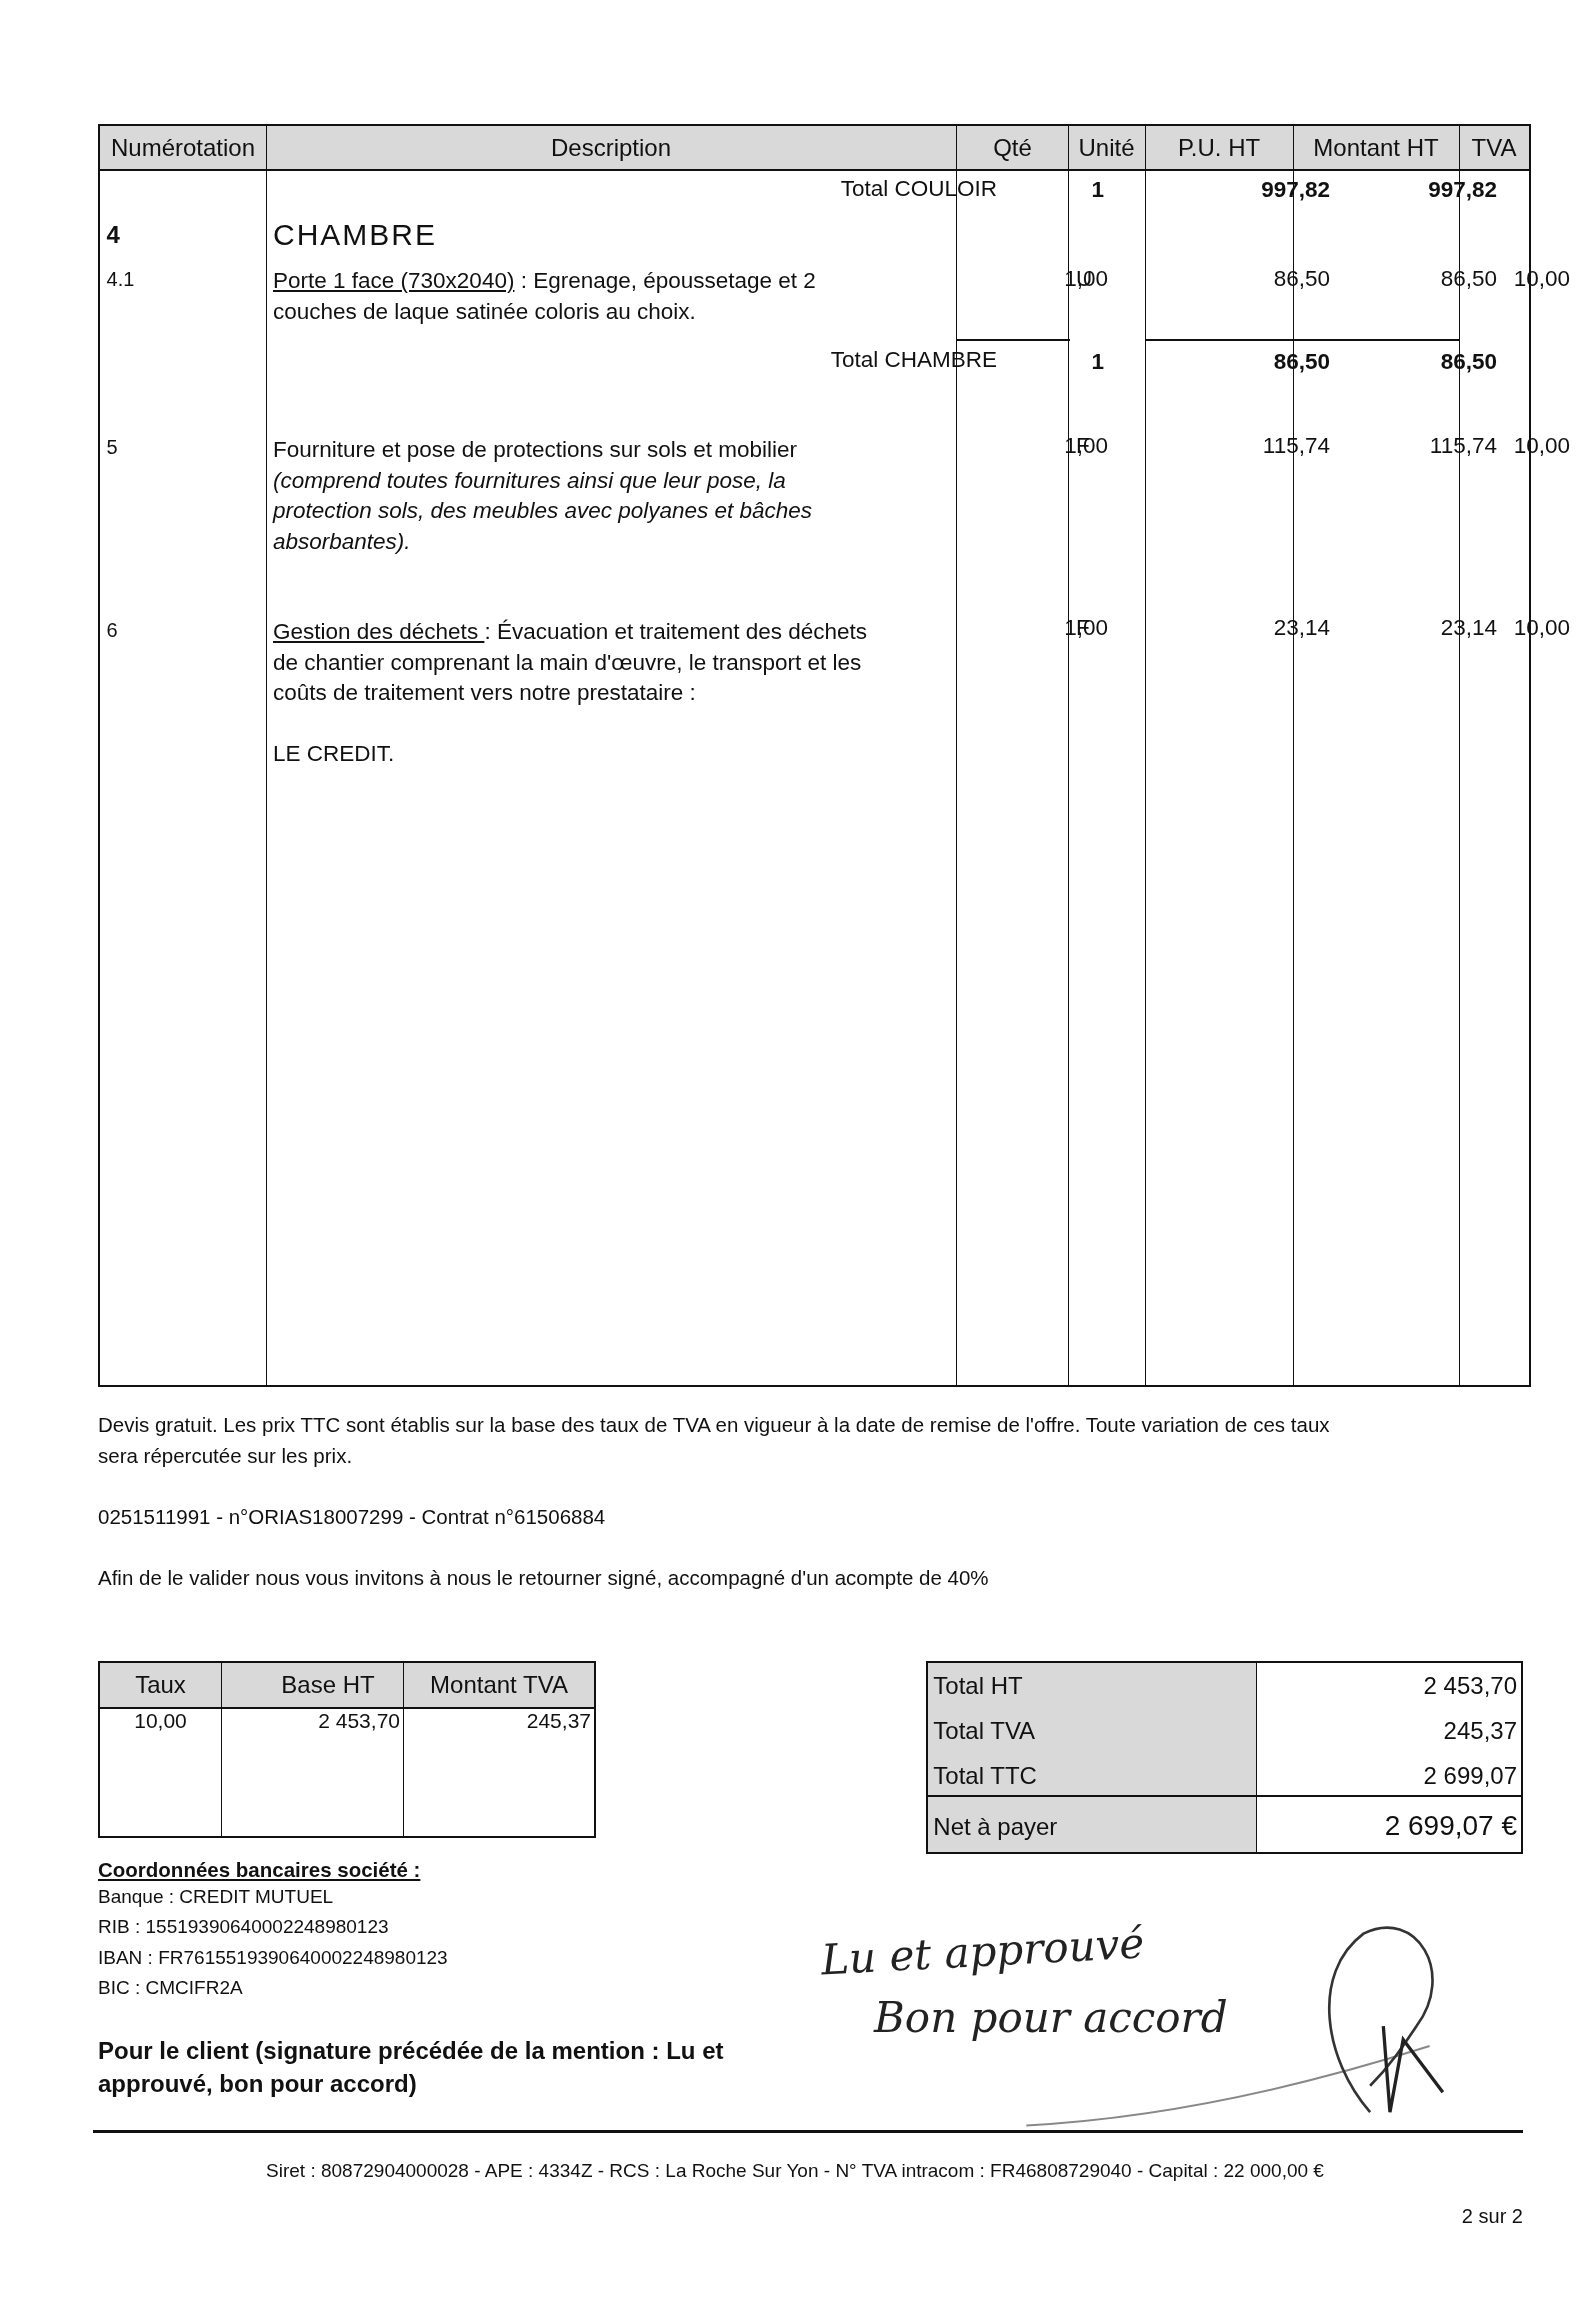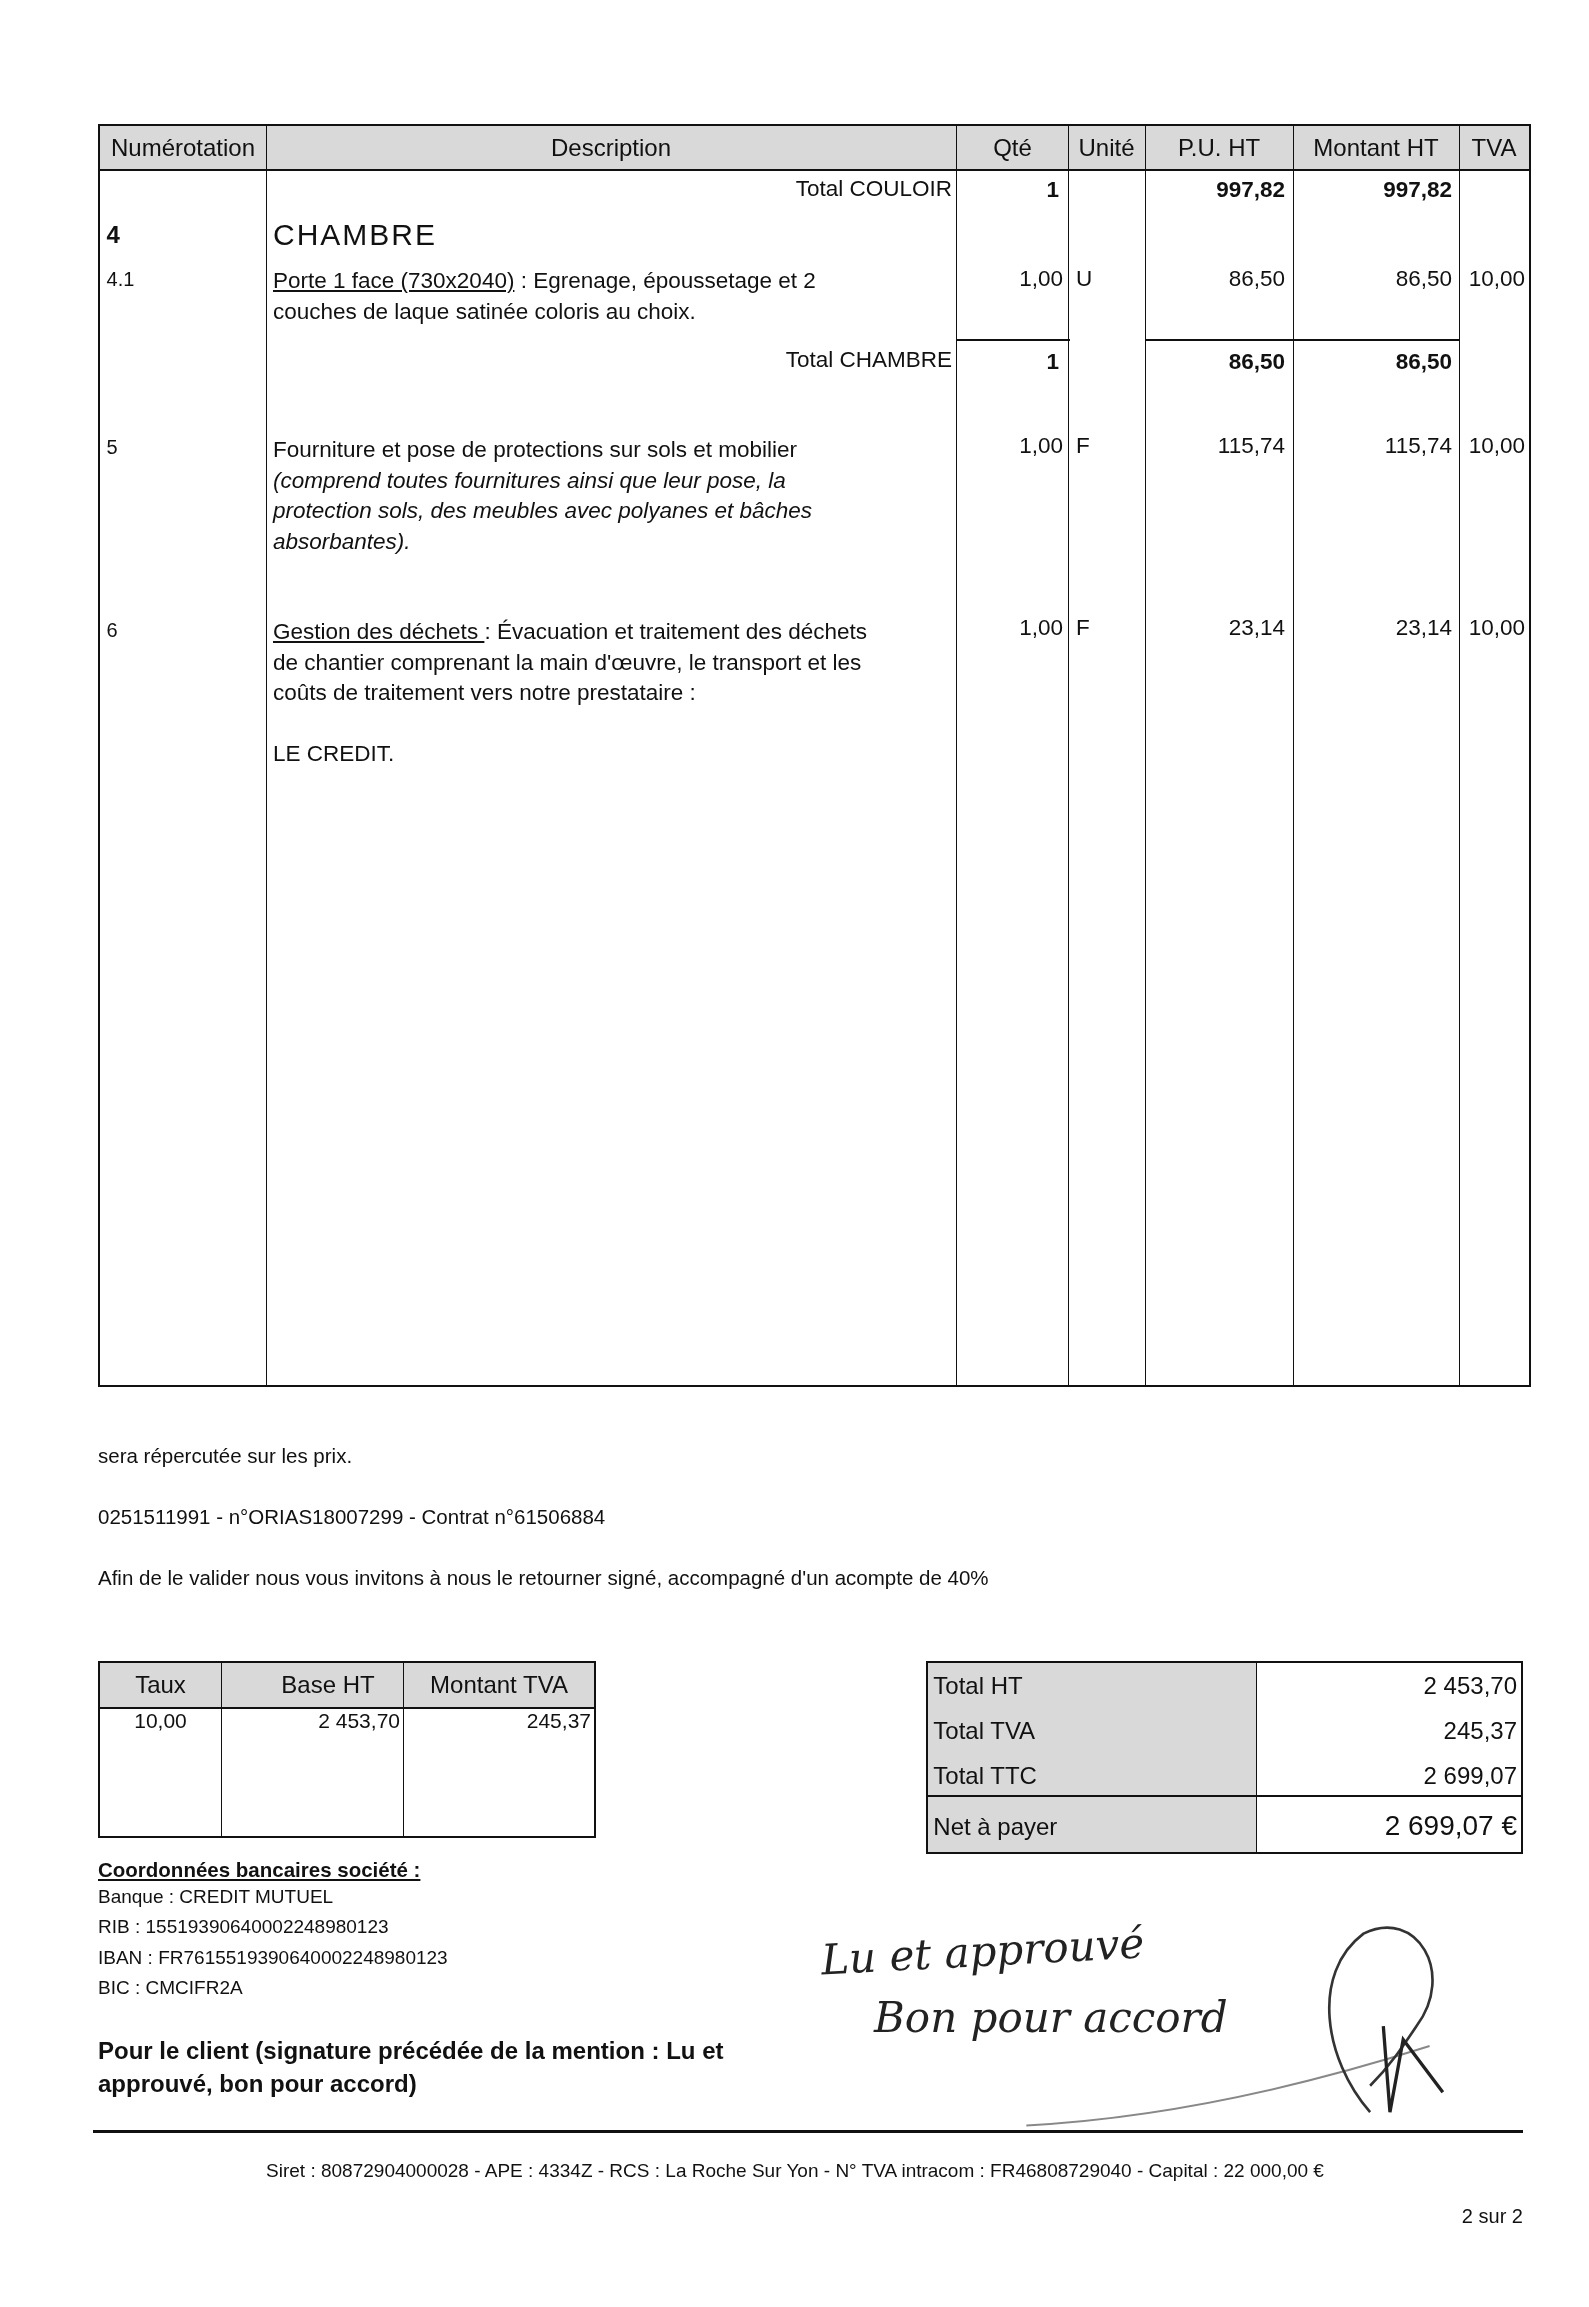--- a/index.html
+++ b/index.html
@@ -8,21 +8,21 @@
   .abs { position:absolute; }
   .gray { background:#d9d9d9; }
 
   
   #main-table { position:absolute; left:98px; top:124px; width:1433px; height:1263px;
                 border:2px solid #111; box-sizing:border-box; }
   .hdr { position:absolute; top:0; height:45px; box-sizing:border-box;
          border-bottom:2px solid #111; font-size:24px; display:flex; align-items:center; justify-content:center; }
   .vline { position:absolute; top:0; bottom:0; width:1.3px; background:#111; }
   .cell { position:absolute; font-size:22.5px; line-height:30.5px; }
-  .num { text-align:right; }
+  .num { text-align:right;padding-left:45px; }
   .bold { font-weight:bold; }
   .uline { text-decoration:underline; }
   .italic { font-style:italic; }
   .hline { position:absolute; height:2px; background:#111; }
 
   
   .note { position:absolute; left:98px; font-size:20.5px; line-height:30.5px; width:1424px; }
 
   
   #vat-table { position:absolute; left:98px; top:1661px; width:498px; height:177px;
@@ -116,21 +116,21 @@
     </div>
     <div class="cell num" style="left:856px;width:107px;top:487px;">1,00</div>
     <div class="cell" style="left:976px;top:487px;">F</div>
     <div class="cell num" style="left:1045px;width:140px;top:487px;">23,14</div>
     <div class="cell num" style="left:1193px;width:159px;top:487px;">23,14</div>
     <div class="cell num" style="left:1359px;width:66px;top:487px;">10,00</div>
   </div>
 </div>
 
 <div class="note" style="top:1410px;">
-  <br>
+  <span>Devis gratuit. Les prix TTC sont établis sur la base des taux de TVA en vigueur à la date de remise de l'offre. Toute variation de ces taux</span><br>
   <span>sera répercutée sur les prix.</span><br>
   <br>
   <span>0251511991 - n°ORIAS18007299 - Contrat n°61506884</span>
 </div>
 <div class="note" style="top:1563px;">Afin de le valider nous vous invitons à nous le retourner signé, accompagné d'un acompte de 40%</div>
 
 <div id="vat-table">
   <div class="gray abs" style="left:0;top:0;right:0;height:44px;border-bottom:2px solid #111;"></div>
   <div class="vline" style="left:121px;"></div>
   <div class="vline" style="left:303px;"></div>

